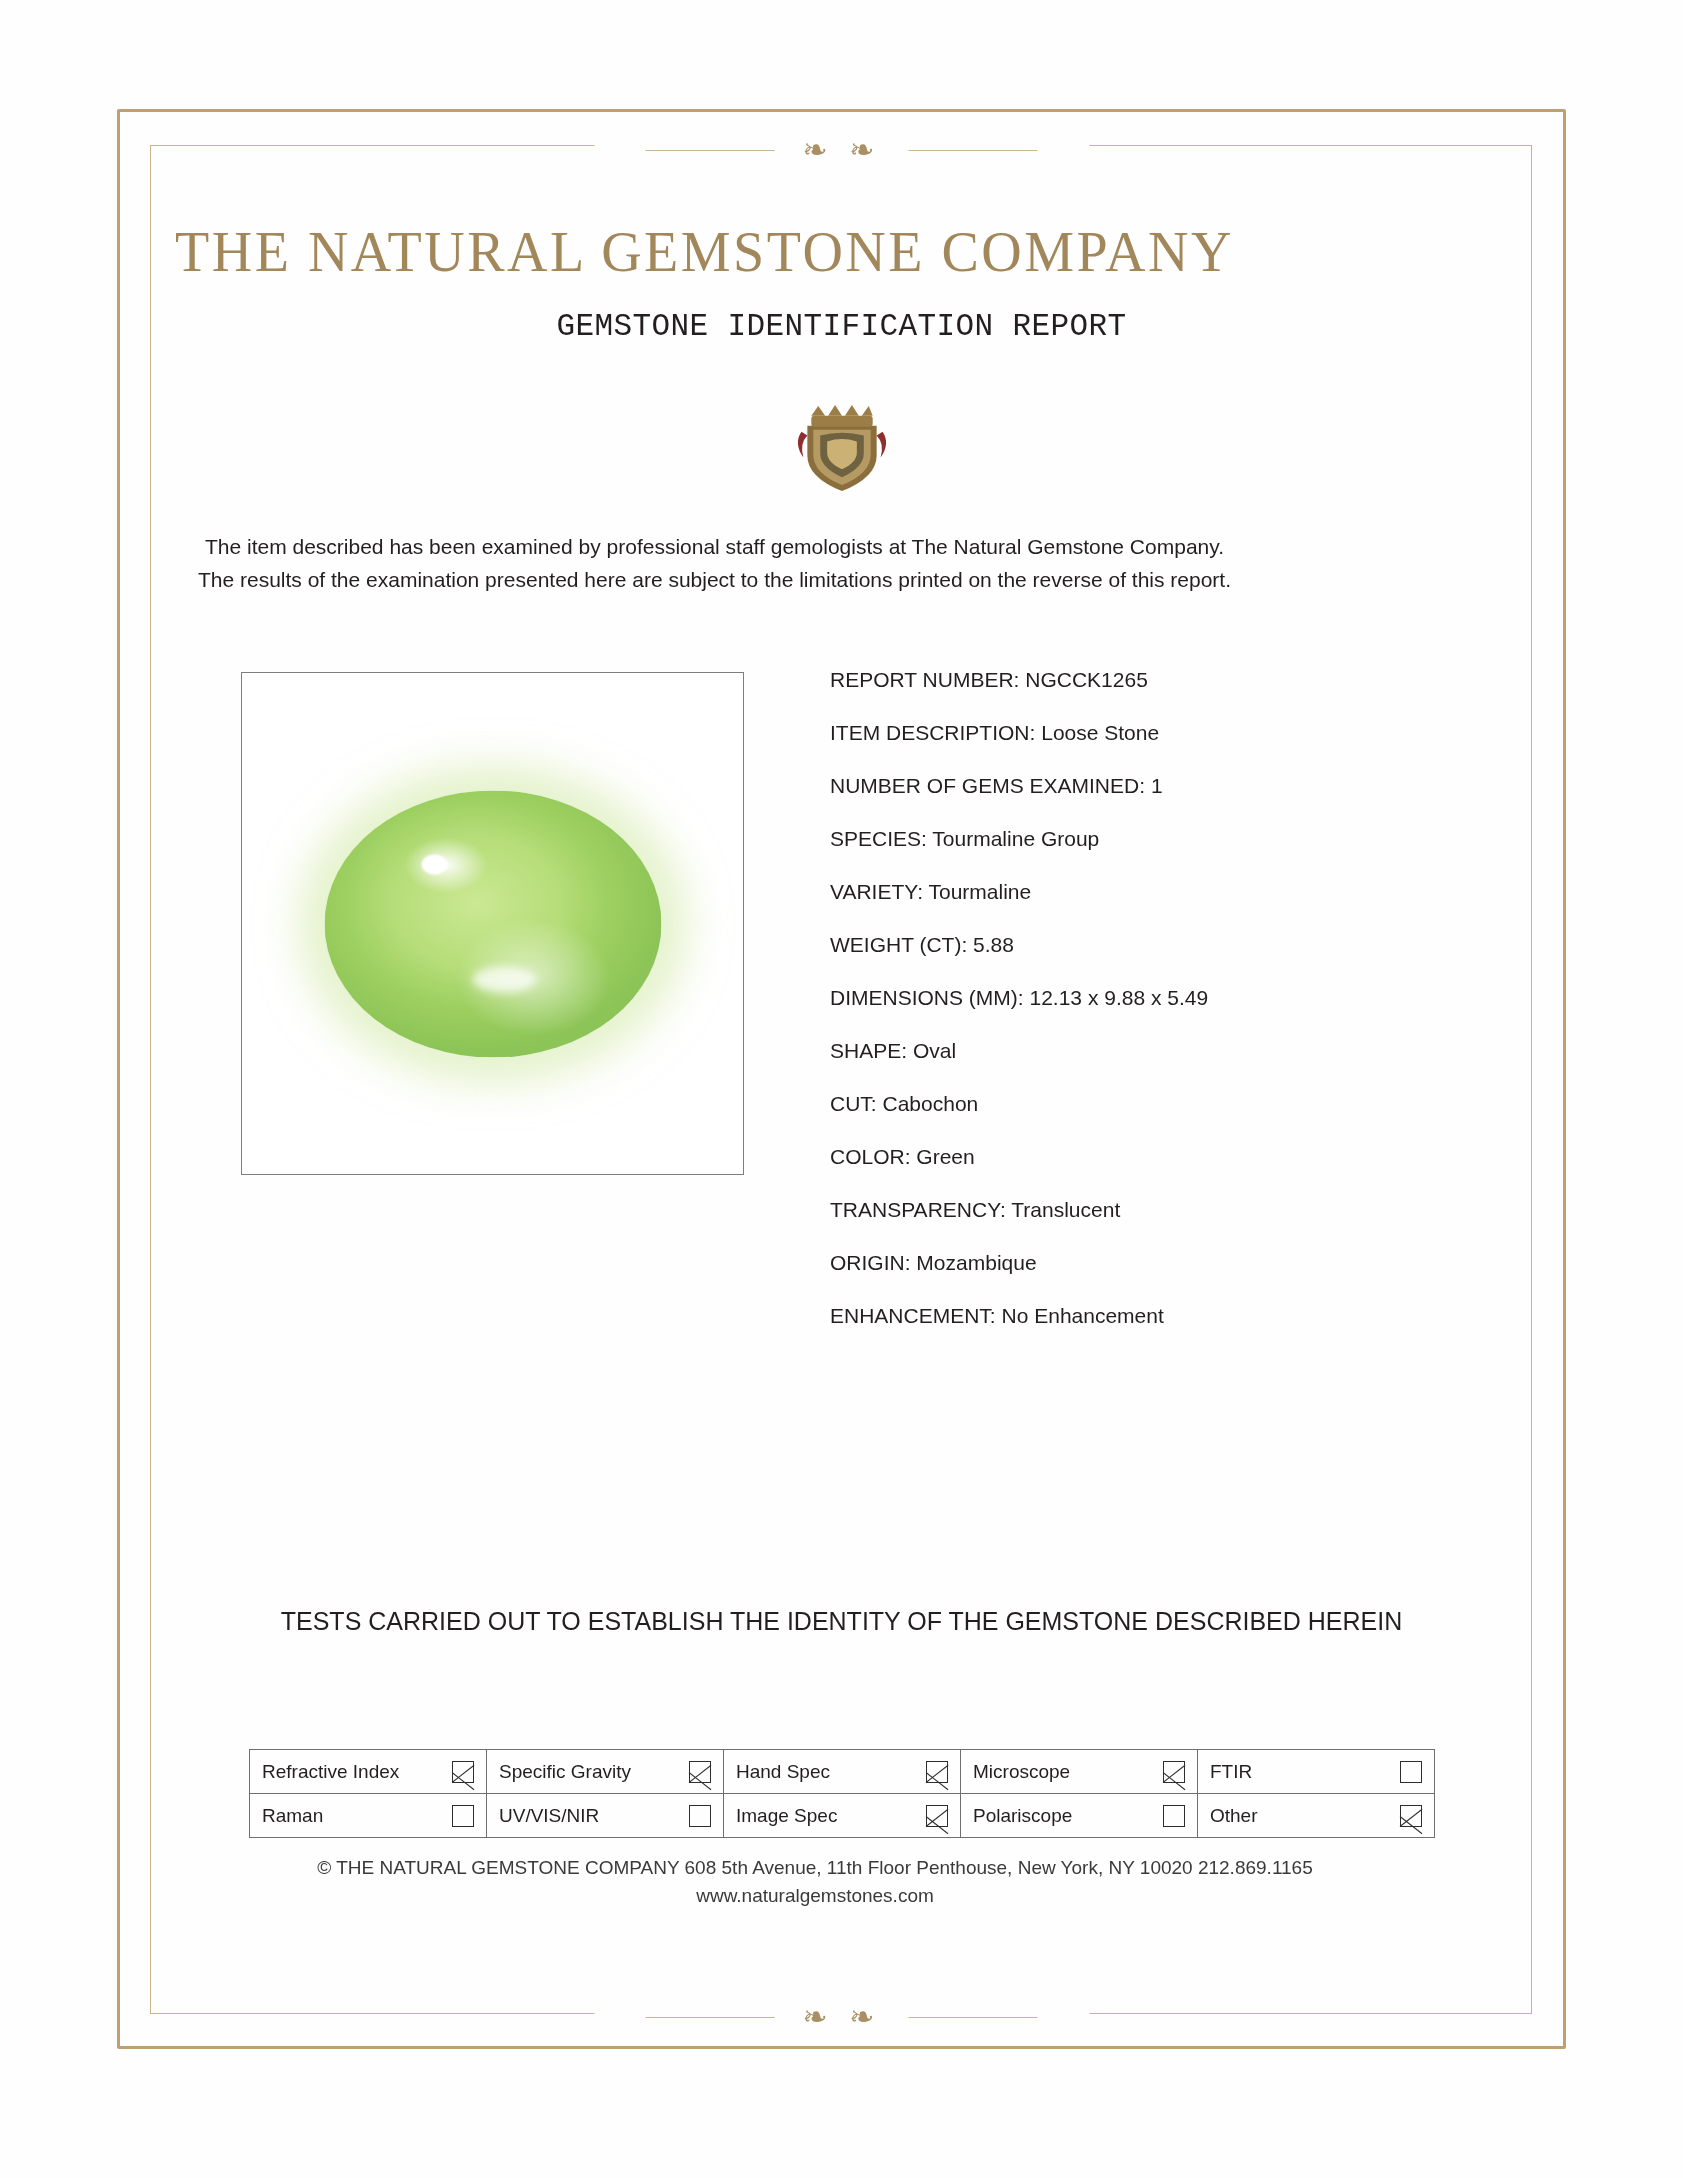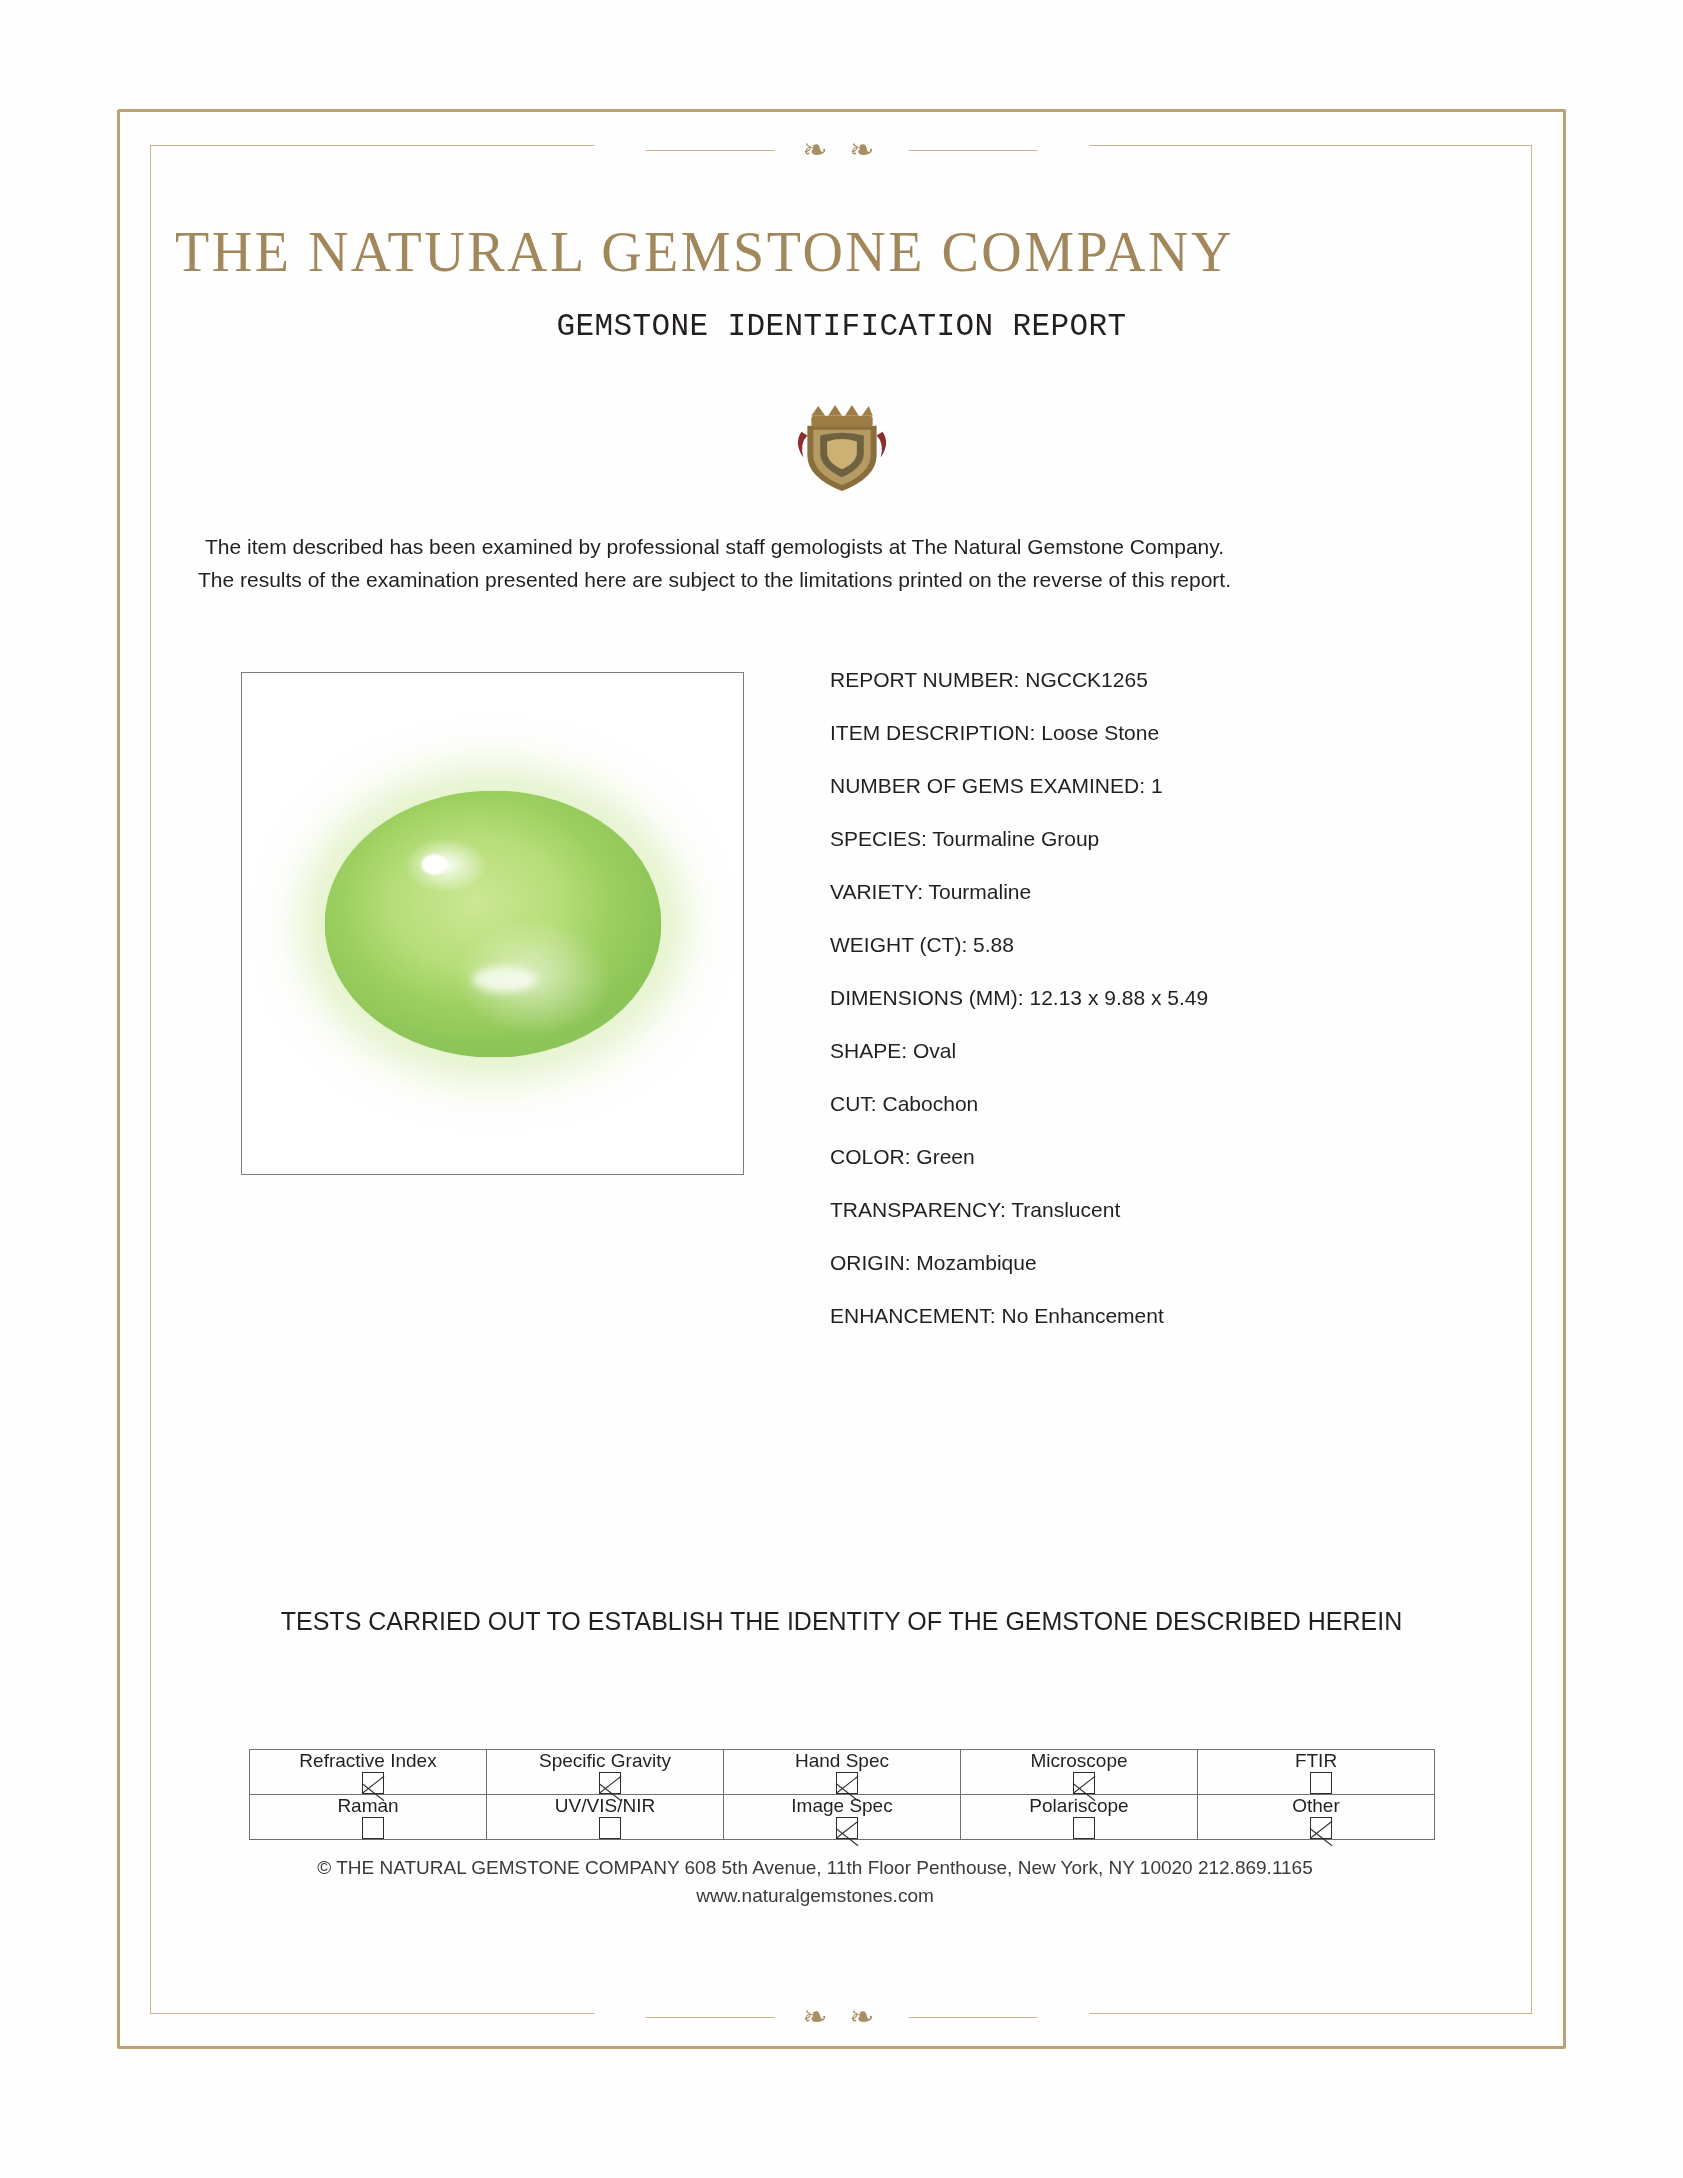--- a/index.html
+++ b/index.html
@@ -225,21 +225,20 @@
     color: #231f20;
     vertical-align: middle;
   }
   .tests-table td.cell {
     position: relative;
   }
   .cell-inner {
     display: flex;
     align-items: center;
     justify-content: space-between;
-    flex-direction: column;
   }
   .chk {
     width: 22px;
     height: 22px;
     border: 1px solid #2d2d2d;
     box-sizing: border-box;
     position: relative;
     flex: 0 0 auto;
     margin-left: 10px;
   }

